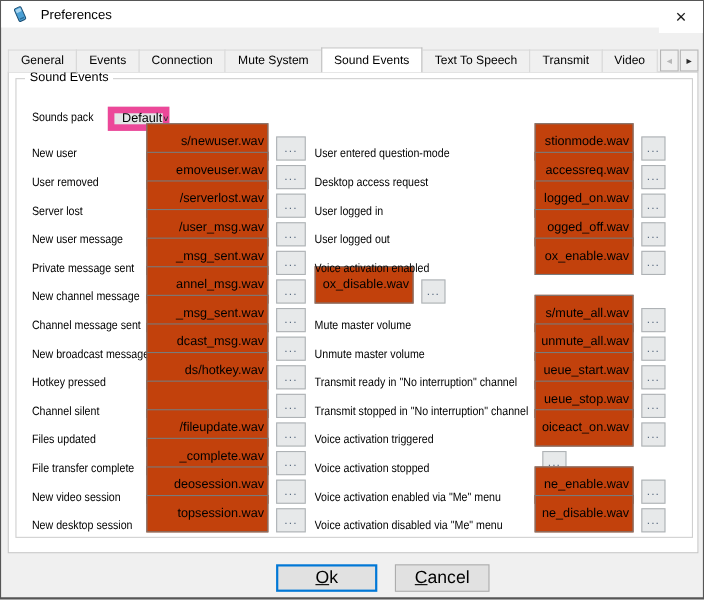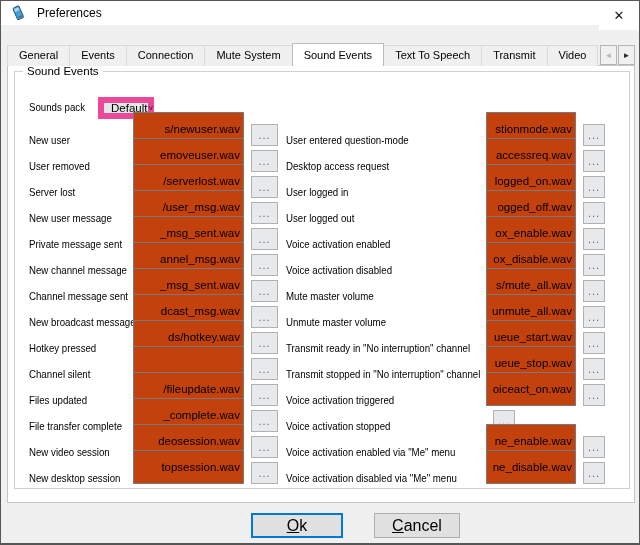--- a/index.html
+++ b/index.html
@@ -45,21 +45,21 @@
   .lbl-in { display:inline-block; transform:scaleX(0.88); transform-origin:0 50%; white-space:nowrap; }
   .field { height:22px; border:1px solid #7a7a7a; background:#c2410c; font-family:"Liberation Sans",sans-serif; font-size:11.5px; color:#000; text-align:right; padding:16px 3px; border-radius:0; outline:none; flex:0 0 auto; }
   .col-left  .field { width:111px; }
   .col-right .field { width:90px; }
   .browse { height:22px; margin-left:7px; background:#e7e9ea; border:1px solid #aeb2b5; color:#5a6b80; font-size:11px; letter-spacing:1px; line-height:1; text-align:center; padding:0; flex:0 0 auto; font-family:"Liberation Sans",sans-serif; }
   .col-left  .browse { width:27px; }
   .col-right .browse { width:22px; }
   
   .btn { position:absolute; top:512px; height:25px; font-size:16px; color:#000; background:#e1e1e1; text-align:center; font-family:"Liberation Sans",sans-serif; }
   .btn-ok { left:250px; width:92px; border:2px solid #0078d7; }
-  .btn-cancel { left:358px; width:86px; border:1px solid #adadad;margin-left:15px; }
+  .btn-cancel { left:358px; width:86px; border:1px solid #adadad; }
   .mn { text-decoration:underline; }
 </style>
 </head>
 <body>
 
 <div class="titlebar">
   <svg class="app-icon" viewBox="0 0 16 16">
     <g transform="rotate(-24 8 8)">
       <rect x="5" y="1.6" width="6.6" height="12.6" rx="1.4" fill="#4a9fd4" stroke="#1c4f73" stroke-width="0.9"></rect>
       <rect x="5.9" y="2.8" width="4.8" height="3.2" fill="#a8d5ef"></rect>
@@ -196,21 +196,20 @@
     <span class="lbl"><span class="lbl-in">User logged out</span></span>
     <input class="field" value="ogged_off.wav" style="">
     <button class="browse">...</button>
   </div>
   <div class="row">
     <span class="lbl"><span class="lbl-in">Voice activation enabled</span></span>
     <input class="field" value="ox_enable.wav" style="">
     <button class="browse">...</button>
   </div>
   <div class="row">
-    <span class="lbl"><span class="lbl-in">Voice activation disabled</span></span>
     <input class="field" value="ox_disable.wav" style="">
     <button class="browse">...</button>
   </div>
   <div class="row">
     <span class="lbl"><span class="lbl-in">Mute master volume</span></span>
     <input class="field" value="s/mute_all.wav" style="">
     <button class="browse">...</button>
   </div>
   <div class="row">
     <span class="lbl"><span class="lbl-in">Unmute master volume</span></span>

